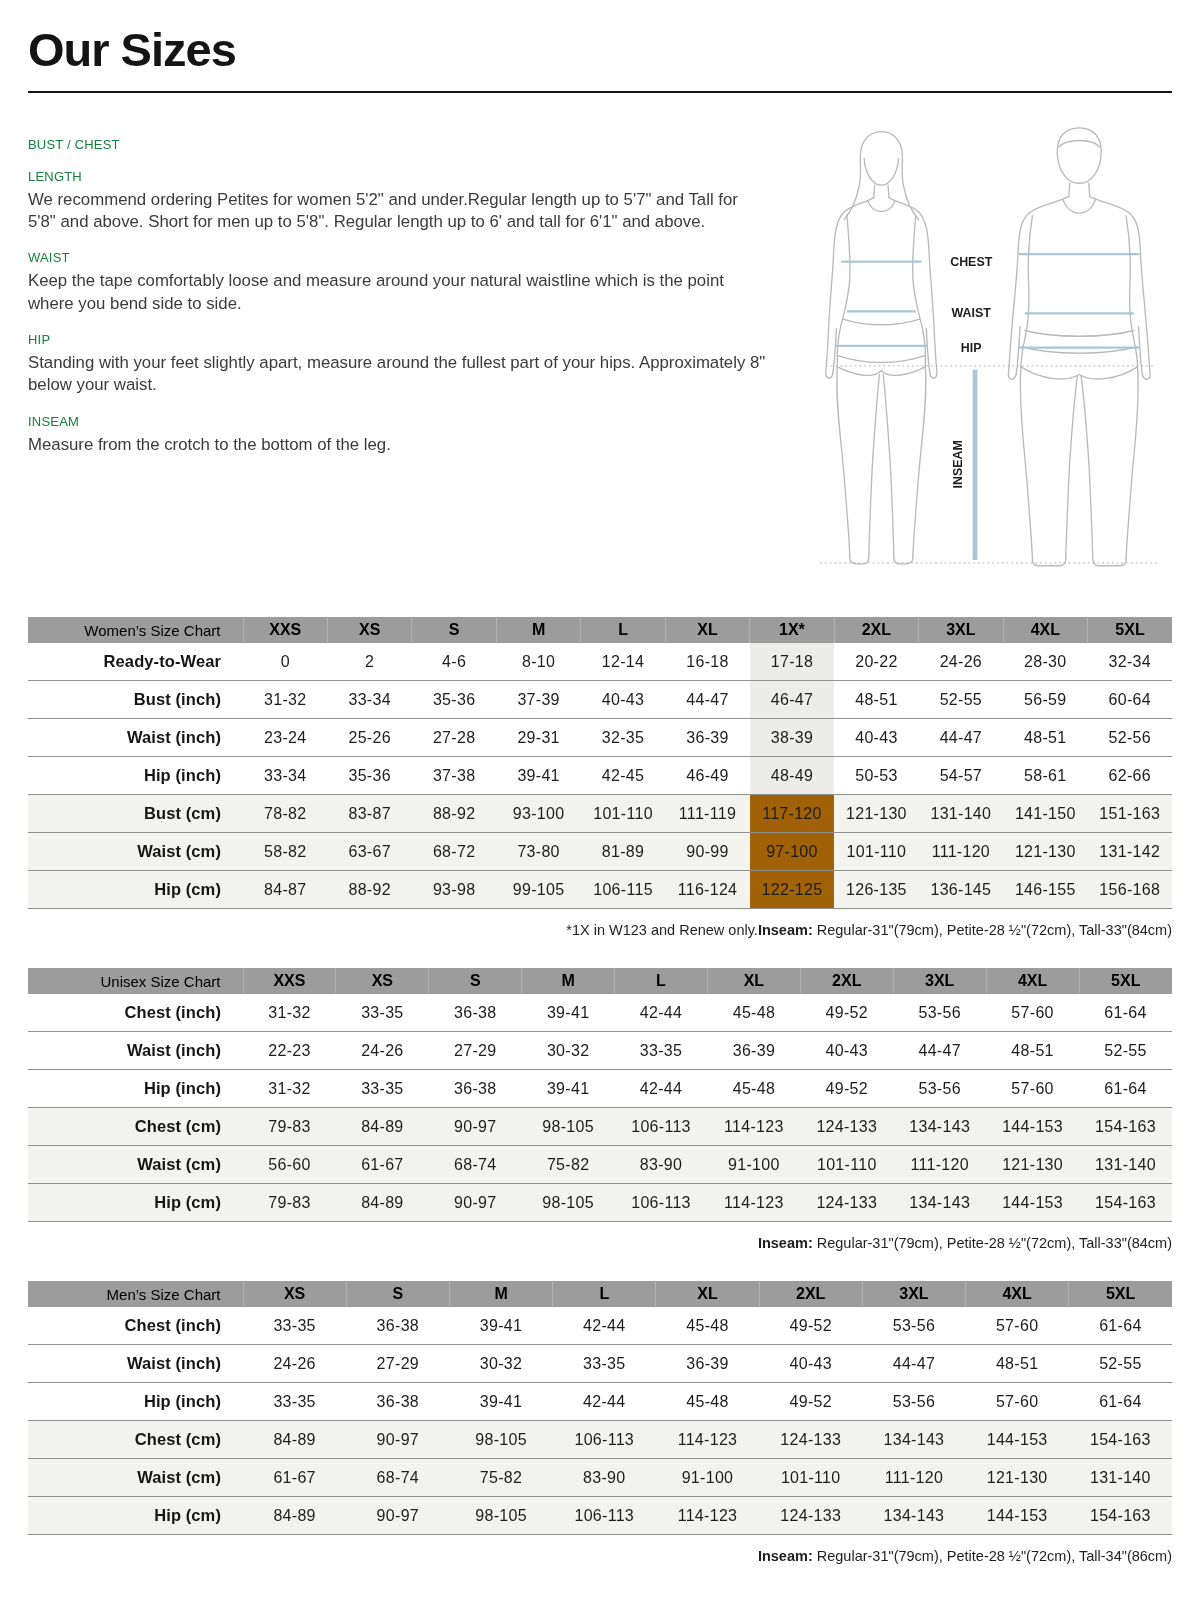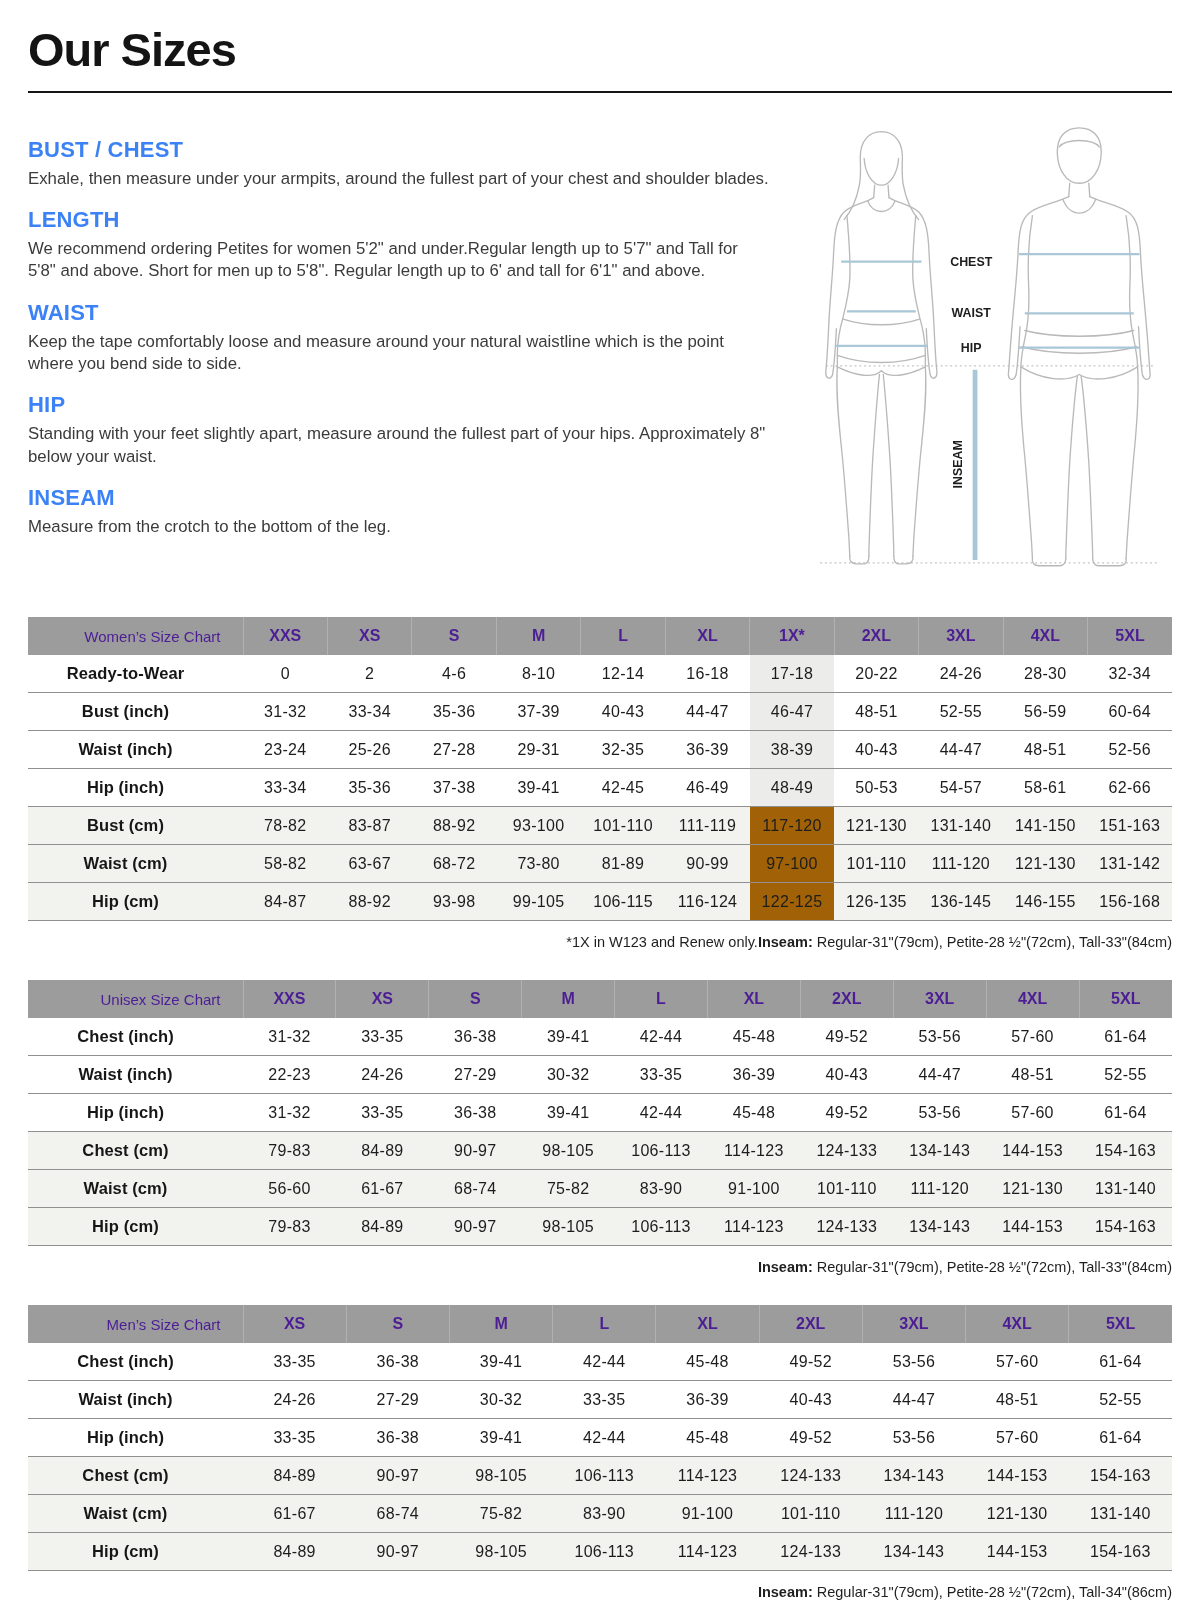--- a/index.html
+++ b/index.html
@@ -29,23 +29,23 @@
   .top-section { display: flex; margin-top: 27px; }
   .instructions { width: 752px; flex: none; padding-right: 10px; }
   .howto-heading {
     font-size: 16.5px;
     font-weight: 700;
     color: #161616;
     letter-spacing: 0.2px;
   }
   .measure-section { margin-top: 17px; }
   .measure-title {
-    font-size: 22px;
-    font-weight: 700;
-    color: #3b82f6;
+    font-size: 13px;
+    font-weight: 400;
+    color: #15803d;
     letter-spacing: 0.2px;
   }
   .measure-body {
     margin-top: 5px;
     font-size: 16.8px;
     line-height: 1.33;
     color: #3b3b3b;
   }
 
   .diagram { flex: 1; }
@@ -56,24 +56,24 @@
   .table-block { margin-top: 0; }
   .table-block + .table-block { margin-top: 30px; }
 
   table.size-table {
     width: 100%;
     border-collapse: collapse;
     table-layout: fixed;
   }
   table.size-table thead th {
     background: #9c9c9c;
-    color: #4c1d95;
+    color: #000000;
     font-size: 16px;
     font-weight: 700;
-    padding: 10px 2px;
+    padding: 4px 2px;
     text-align: center;
     border-left: 1px solid rgba(255,255,255,0.22);
     margin-left: 44px;
   }
   table.size-table thead th:first-child { border-left: none; }
   table.size-table thead th.label-col {
     font-weight: 400;
     font-size: 15px;
     text-align: right;
     padding-right: 22px;
@@ -81,20 +81,21 @@
   table.size-table .label-col { width: 215px; }
   table.size-table tbody td {
     text-align: center;
     font-size: 16px;
     color: #1d1d1d;
     padding: 9px 2px;
     border-bottom: 1.5px solid #909090;
     letter-spacing: 0.3px;
   }
   table.size-table tbody td.label-col {
+    text-align: right;
     padding-right: 22px;
     font-weight: 700;
     font-size: 16.5px;
     color: #161616;
     letter-spacing: 0.1px;
   }
   table.size-table tbody tr.shaded td { background: #f2f2ef; }
   table.size-table tbody td.hl { background: #ececea; }
   table.size-table tbody tr.shaded td.hl { background: #a16207; }
 
@@ -113,21 +114,20 @@
 <div class="page">
 
   <h1 class="page-title">Our Sizes</h1>
   <hr class="title-rule">
 
   <div class="top-section">
     <div class="instructions">
 
       <div class="measure-section">
         <div class="measure-title">BUST / CHEST</div>
-        <div class="measure-body">Exhale, then measure under your armpits, around the fullest part of your chest and shoulder blades.</div>
       </div>
       <div class="measure-section">
         <div class="measure-title">LENGTH</div>
         <div class="measure-body">We recommend ordering Petites for women 5'2" and under.Regular length up to 5'7" and Tall for 5'8" and above. Short for men up to 5'8". Regular length up to 6' and tall for 6'1" and above.</div>
       </div>
       <div class="measure-section">
         <div class="measure-title">WAIST</div>
         <div class="measure-body">Keep the tape comfortably loose and measure around your natural waistline which is the point where you bend side to side.</div>
       </div>
       <div class="measure-section">

